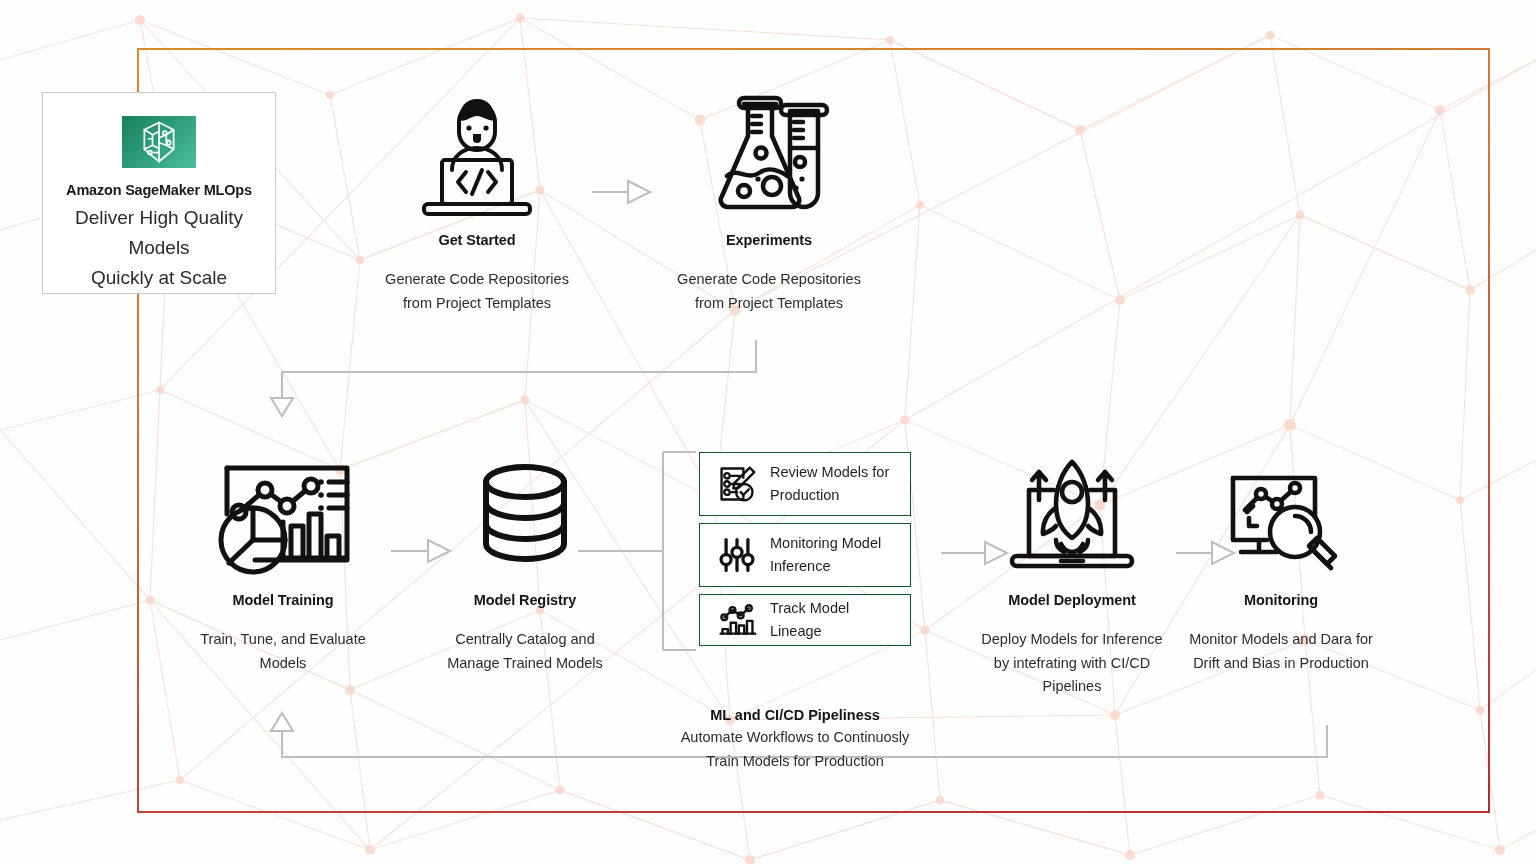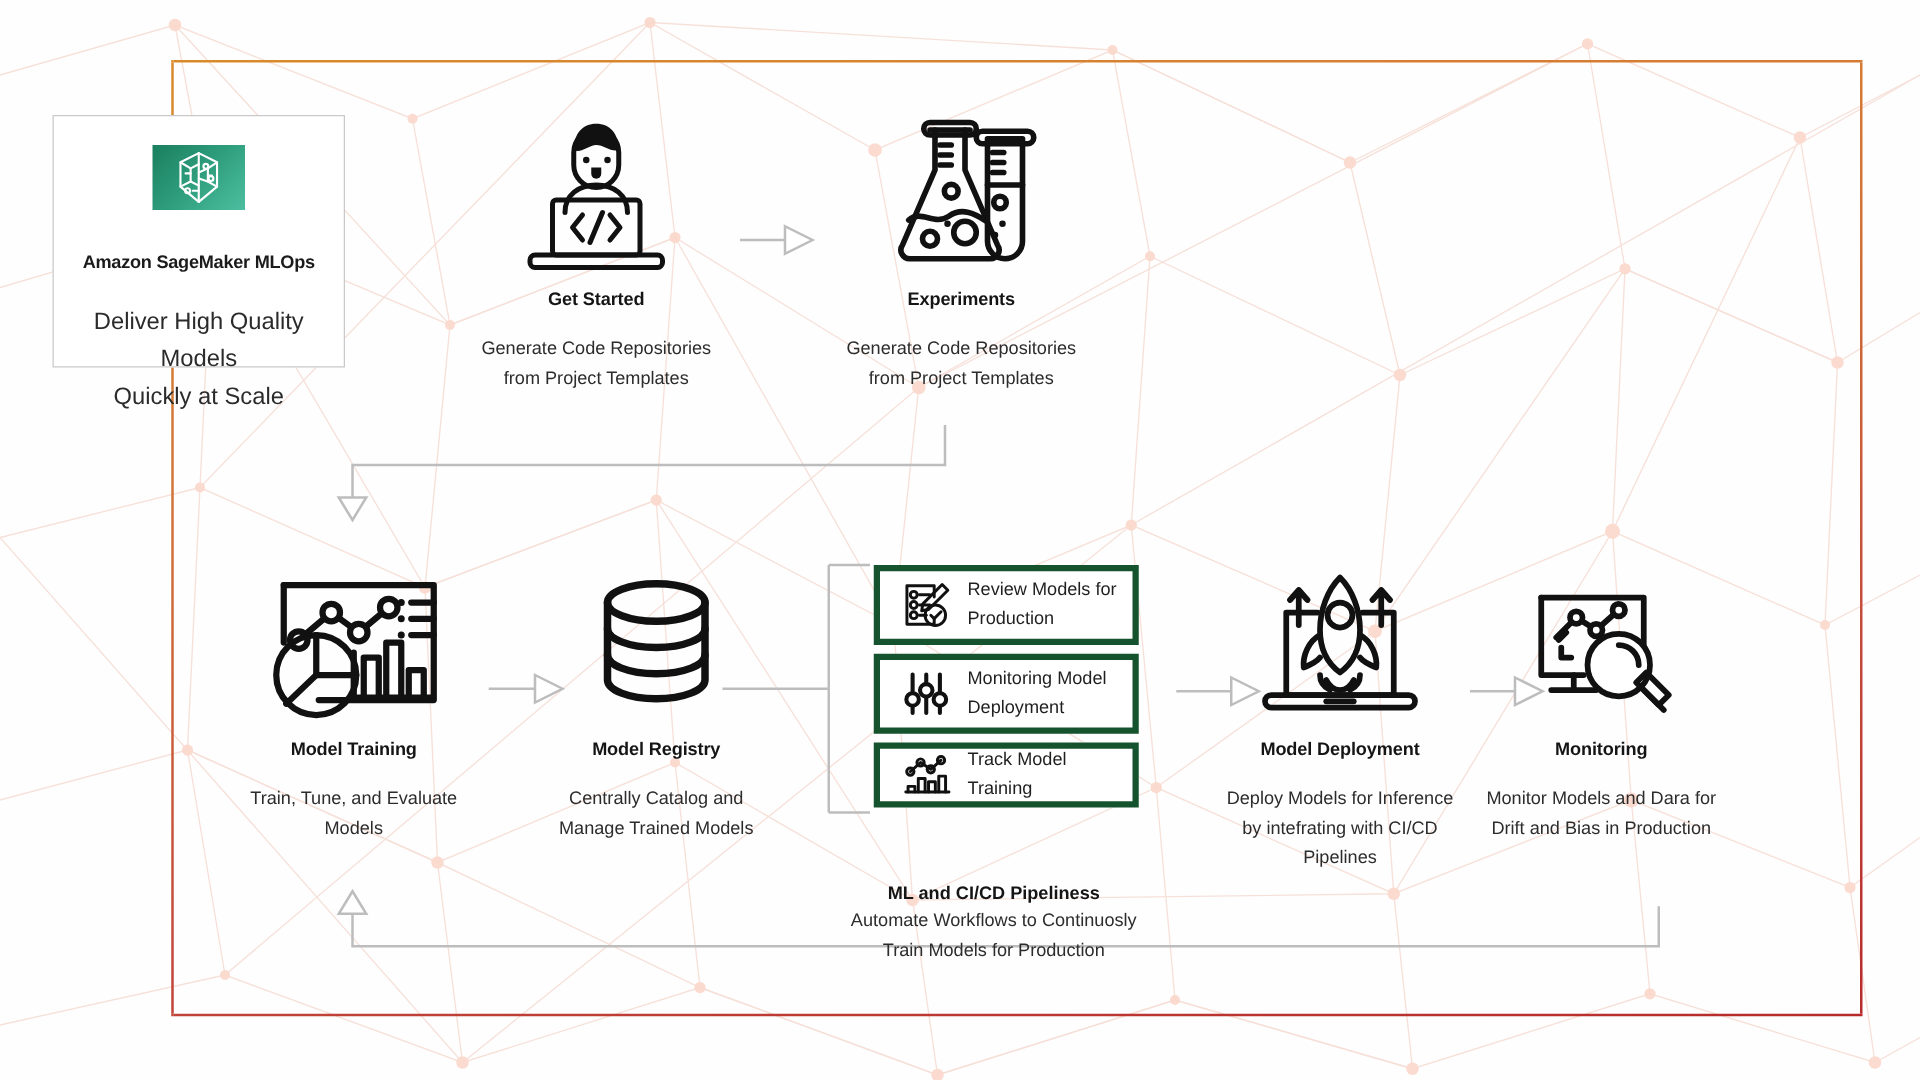--- a/index.html
+++ b/index.html
@@ -47,21 +47,20 @@
     left: 42px; top: 92px;
     width: 234px; height: 202px;
     background: #ffffff;
     border: 1px solid #c9c9c9;
     z-index: 5;
     display: flex;
     flex-direction: column;
     align-items: center;
     padding-top: 23px;
     box-sizing: border-box;
-    gap: 20px;
   }
   .brand-logo {
     width: 74px; height: 74px;
     background: linear-gradient(135deg, #1a7f5e 0%, #2f9e7d 50%, #4cbfa0 100%);
     display: flex;
     align-items: center;
     justify-content: center;
   }
   .brand-title {
     margin-top: 14px;
@@ -105,21 +104,21 @@
     color: #2c2c2c;
     line-height: 1.63;
     margin-top: 20px;
   }
 
   
   .subbox {
     position: absolute;
     box-sizing: border-box;
     background: #ffffff;
-    border: 5px solid #14532d;
+    border: 1px solid #14532d;
     display: flex;
     align-items: center;
     z-index: 5;
     padding-left: 14px;
   }
   .subbox-icon {
     width: 46px;
     flex: 0 0 46px;
     display: flex;
     align-items: center;
@@ -423,42 +422,42 @@
         <path d="M10 5 v16 M10 33 v6"></path>
         <circle cx="10" cy="27" r="5.5"></circle>
         <path d="M22 5 v8 M22 25 v14"></path>
         <circle cx="22" cy="19" r="5.5"></circle>
         <path d="M34 5 v16 M34 33 v6"></path>
         <circle cx="34" cy="27" r="5.5"></circle>
       </svg>
     </div>
     <div class="subbox-label">
       <div>Monitoring Model</div>
-      <div>Deployment</div>
+      <div>Inference</div>
     </div>
   </div>
 
   <div class="subbox" style="left:699px; top:594px; width:212px; height:52px;align-items:center;">
     <div class="subbox-icon">
       <svg width="40" height="40" viewBox="0 0 44 44" fill="none" stroke="#111111" stroke-width="2.6" stroke-linecap="round" stroke-linejoin="round">
         <path d="M8 19 L17 11 L26 17 L35 9"></path>
         <circle cx="8" cy="19" r="3.2"></circle>
         <circle cx="17" cy="11" r="3.2"></circle>
         <circle cx="26" cy="17" r="3.2"></circle>
         <circle cx="35" cy="9" r="3.2"></circle>
         <path d="M6 37 v-5 h6 v5"></path>
         <path d="M15 37 v-12 h6 v12"></path>
         <path d="M24 37 v-9 h6 v9"></path>
         <path d="M33 37 v-14 h6 v14"></path>
         <path d="M4 37 h38"></path>
       </svg>
     </div>
     <div class="subbox-label">
       <div>Track Model</div>
-      <div>Training</div>
+      <div>Lineage</div>
     </div>
   </div>
 
   <div class="node" style="left:941px; top:452px; width:262px;">
     <div class="node-icon" style="height:128px;">
       <svg width="126" height="124" viewBox="0 0 126 124" fill="none" stroke="#111111" stroke-width="4.6" stroke-linecap="round" stroke-linejoin="round">
 
         <path d="M20 34 h25 M81 34 h25 v66 h-86 v-66"></path>
 
         <path d="M8 100 h110 a4 4 0 0 1 0 10 h-110 a4 4 0 0 1 0 -10 z"></path>

